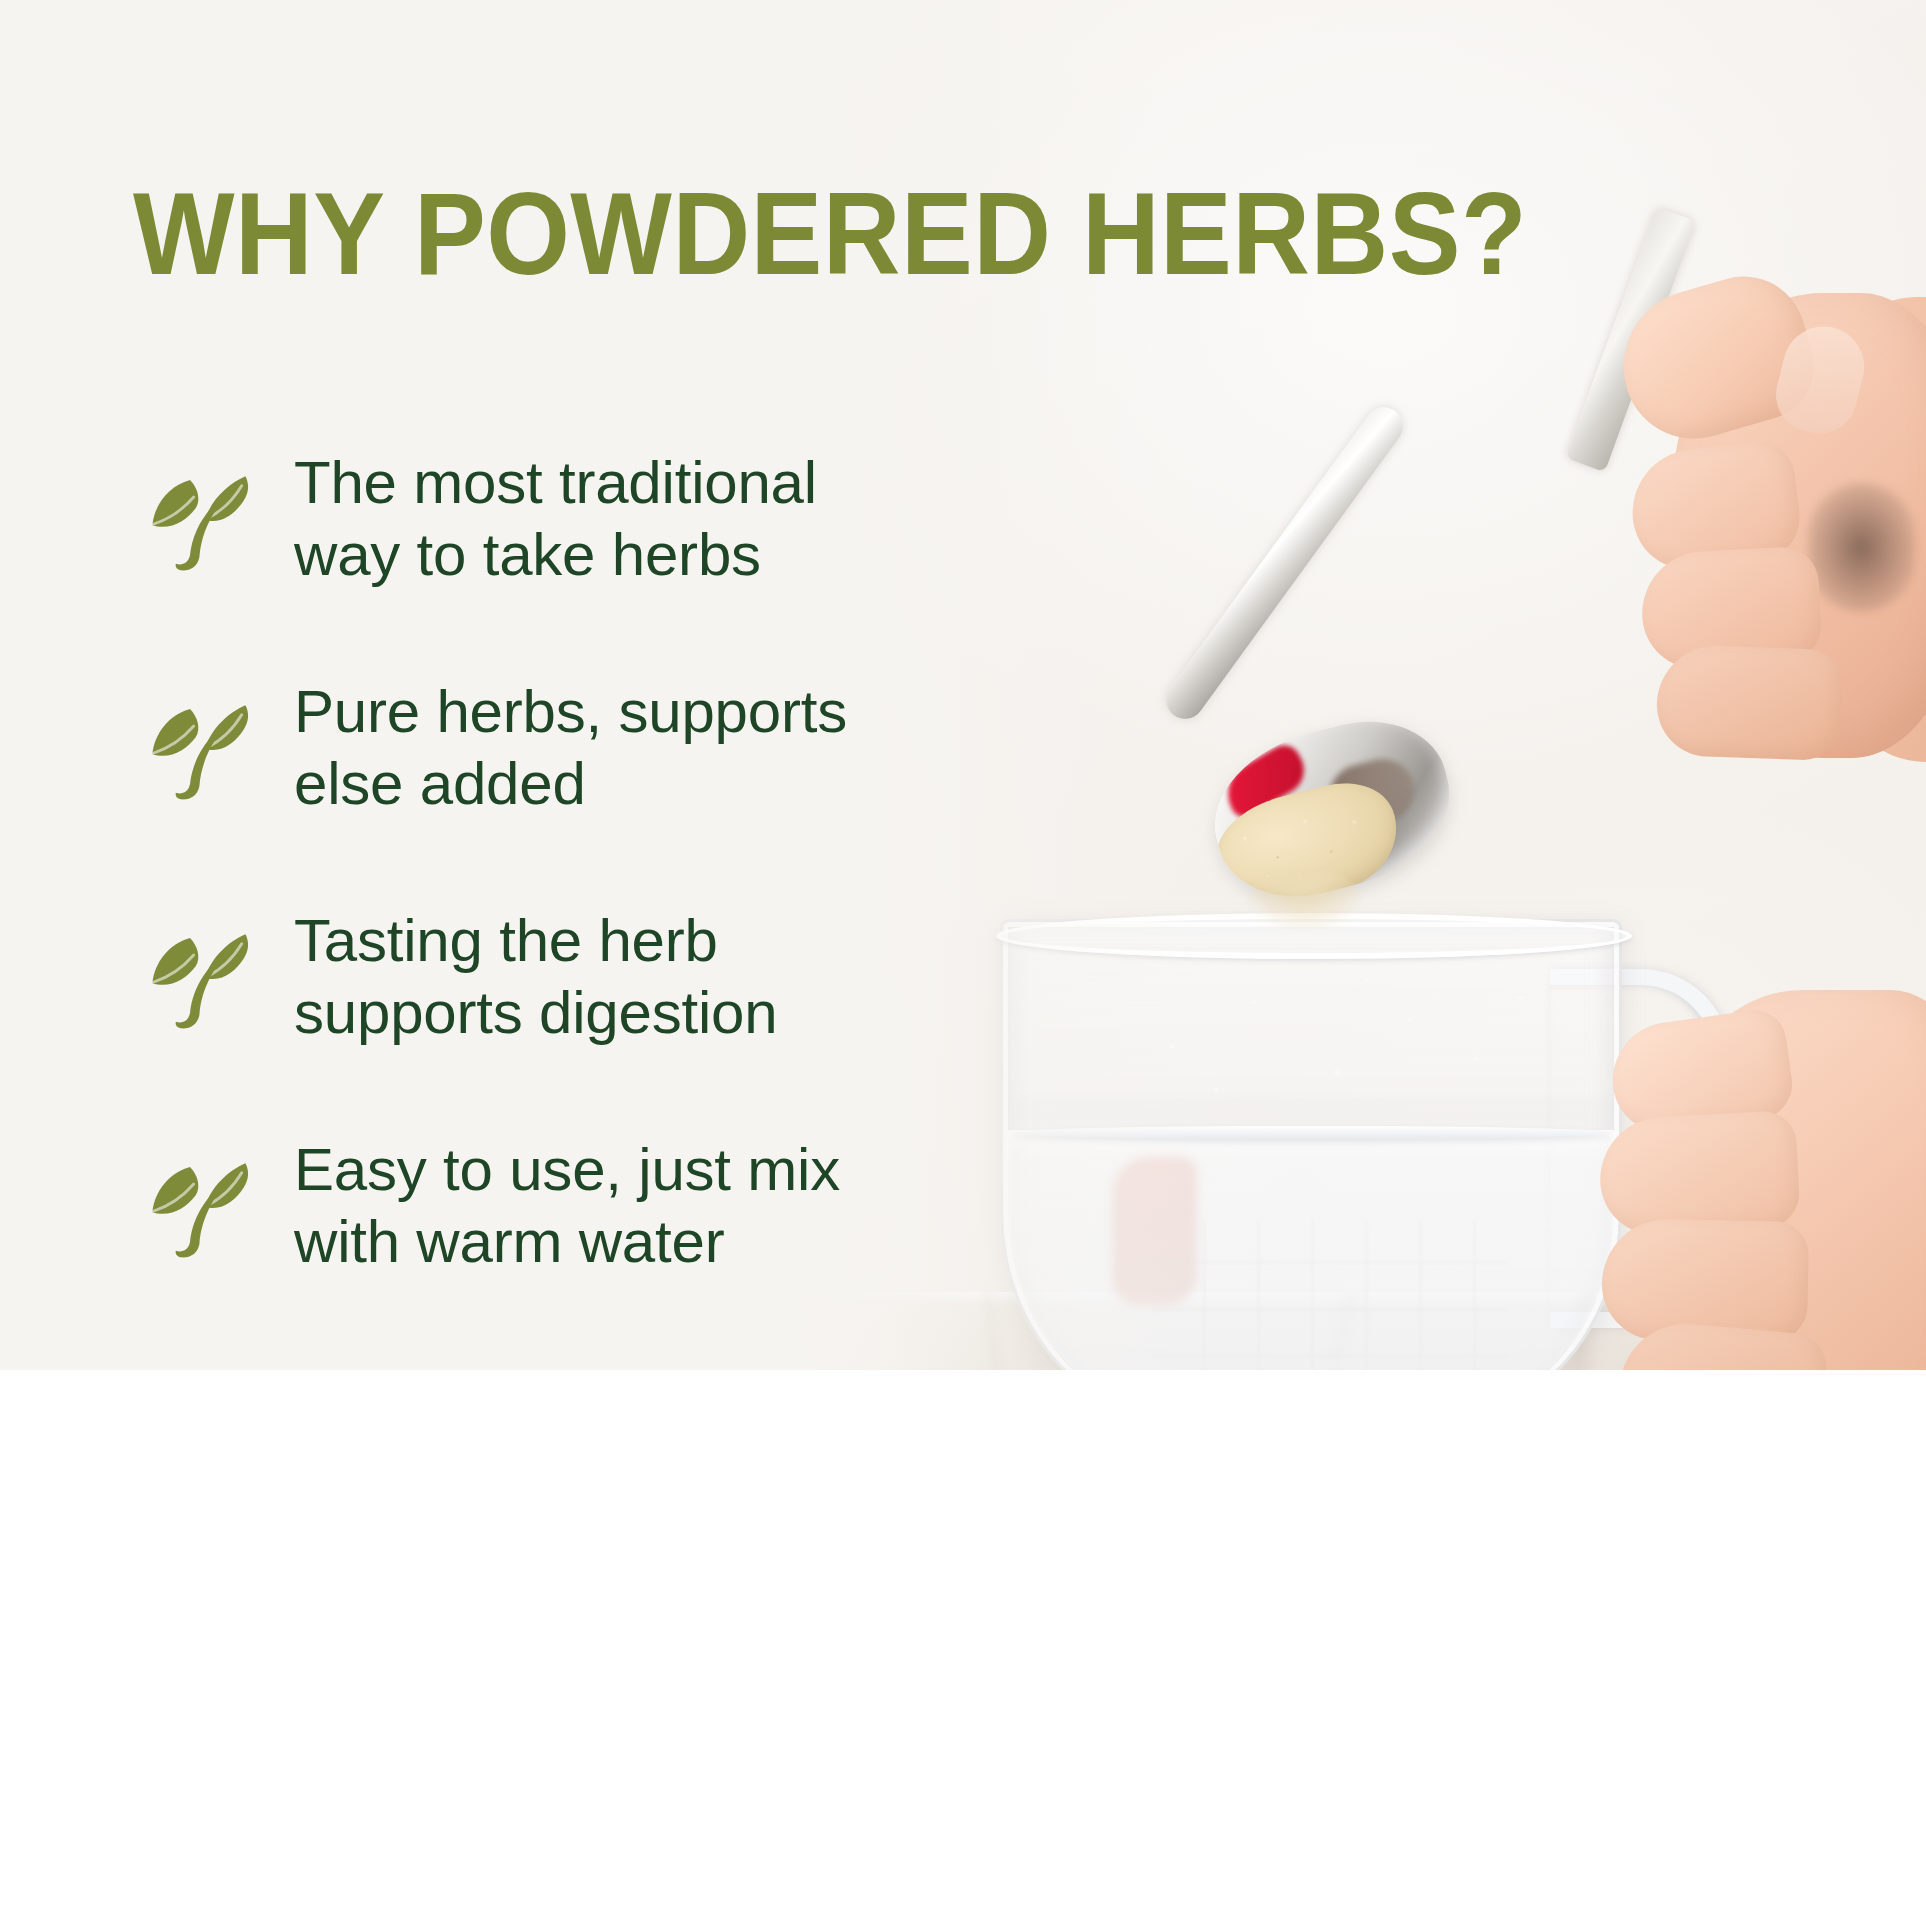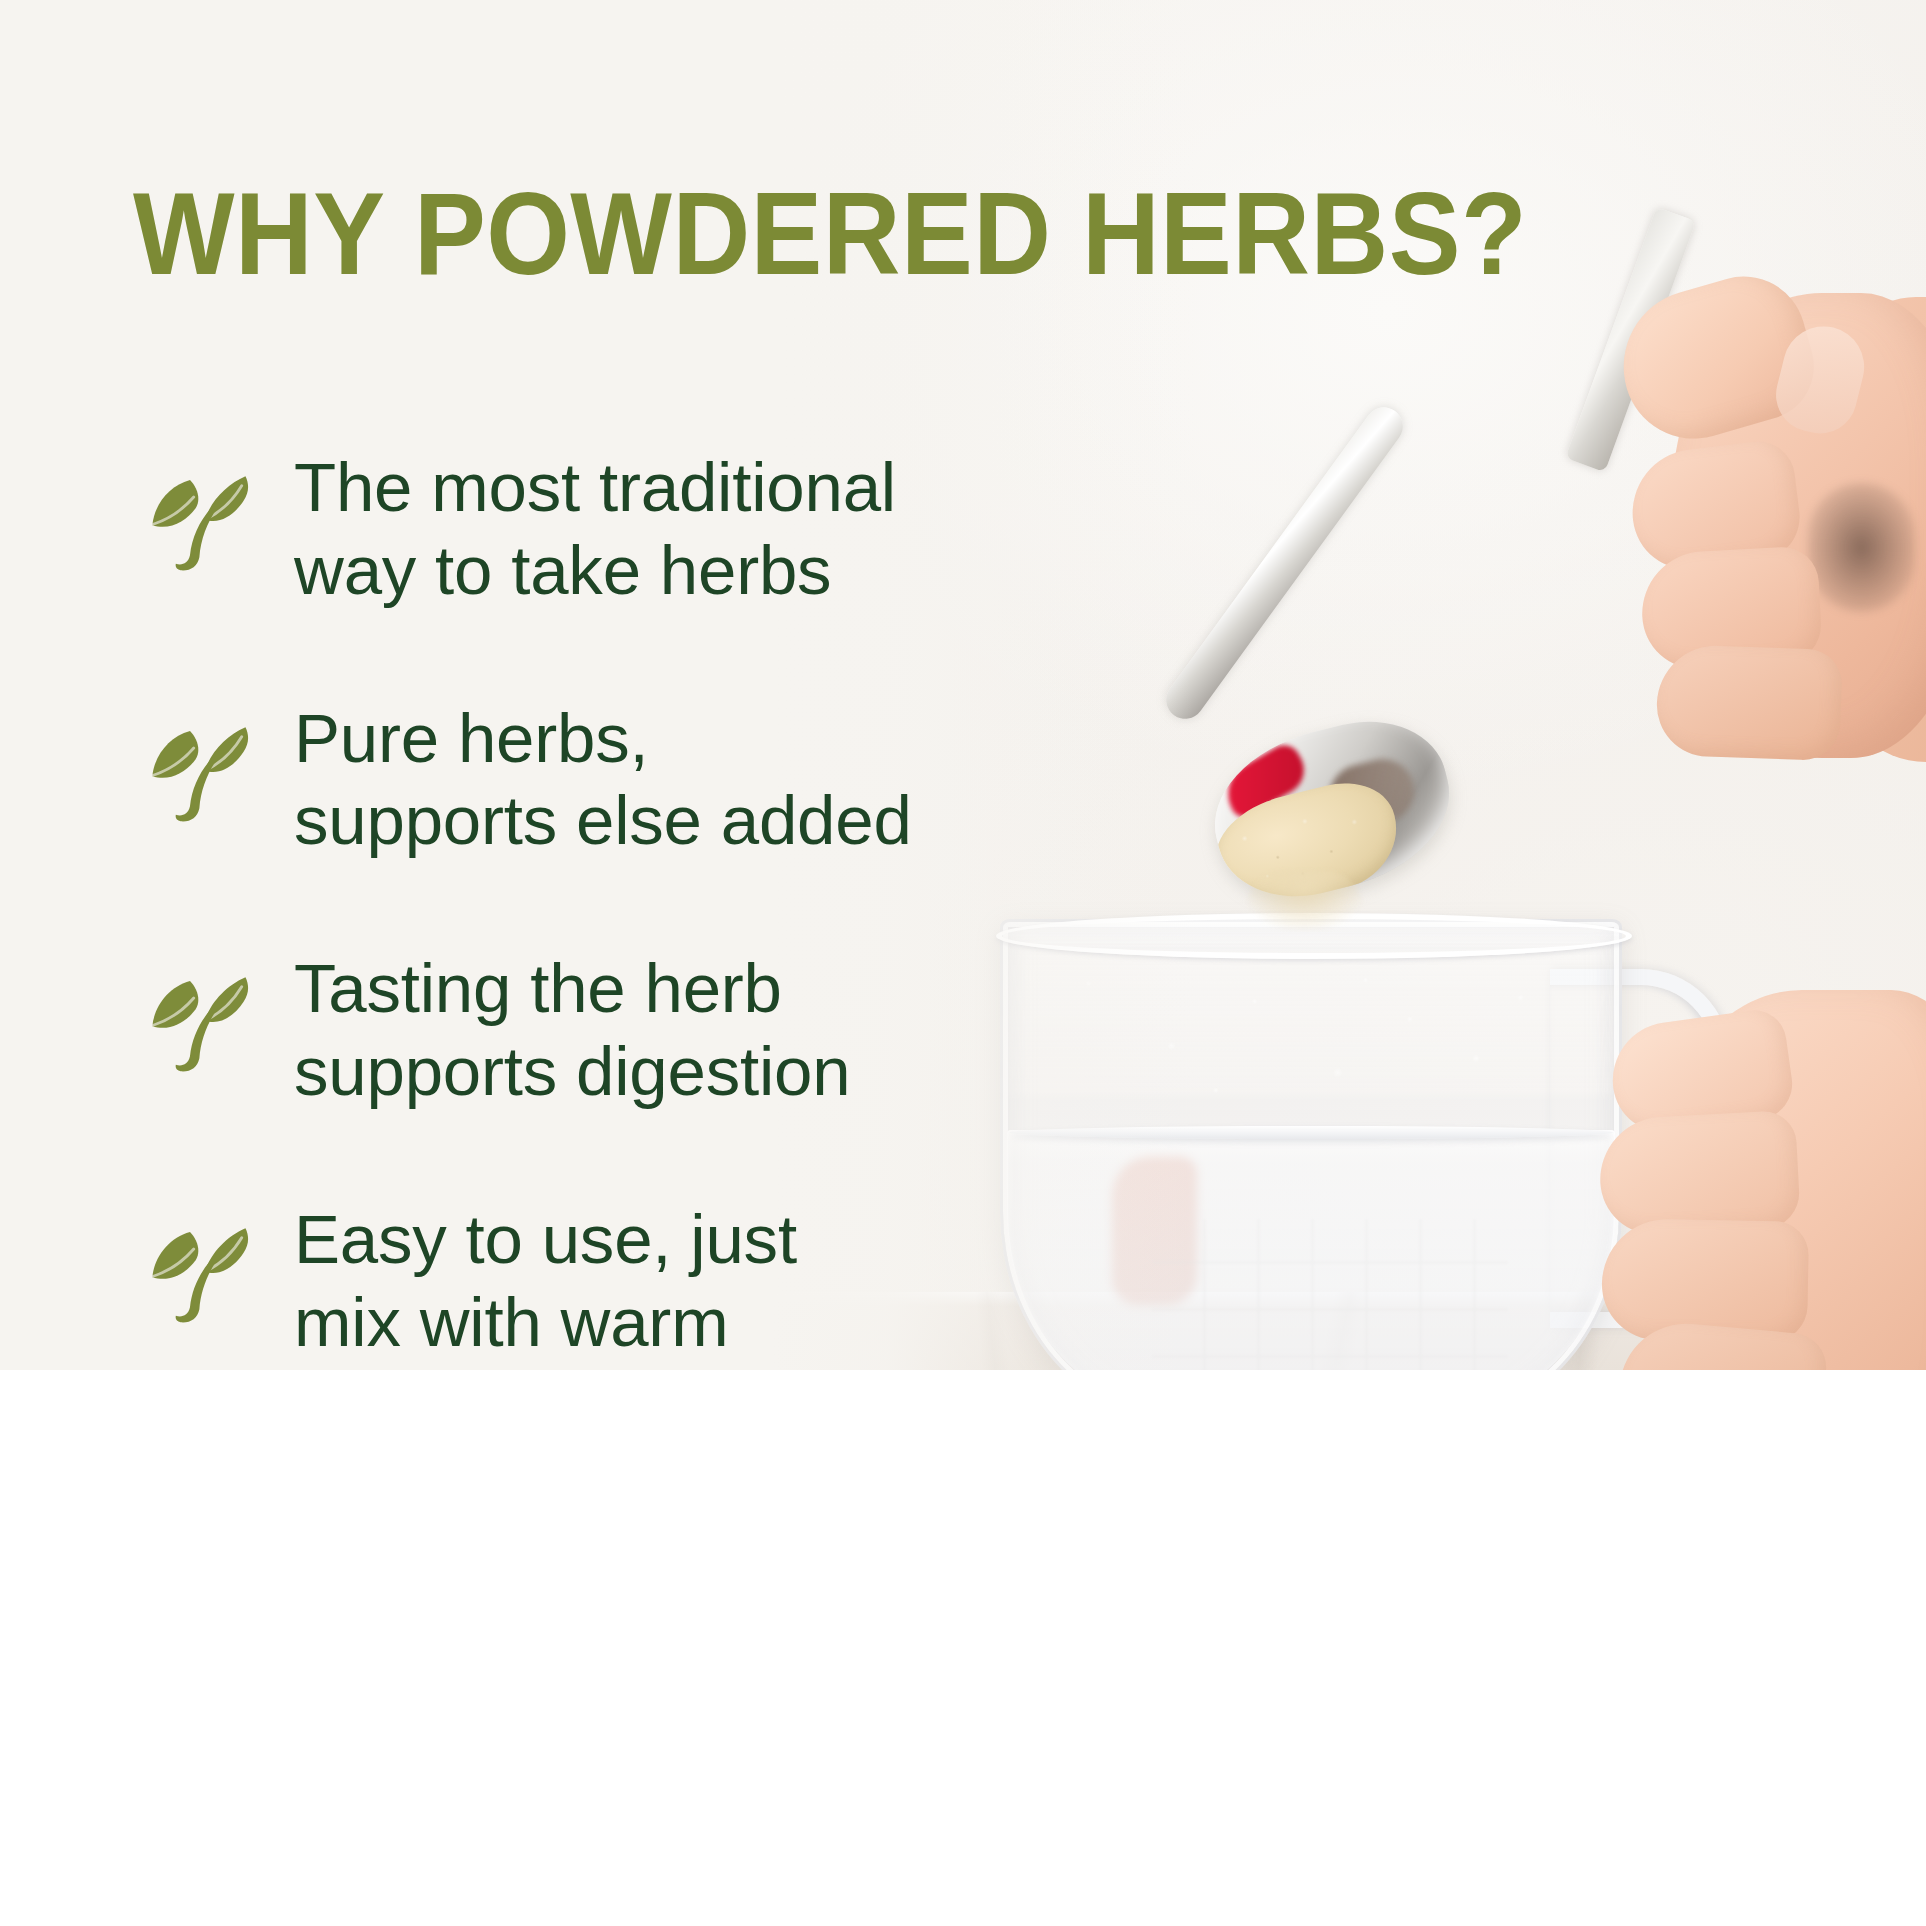--- a/index.html
+++ b/index.html
@@ -441,21 +441,21 @@
   .leaf-icon {
     flex: 0 0 auto;
     width: 117px;
     height: 111px;
     margin-top: 18px;
   }
   .leaf-icon svg { display: block; width: 100%; height: 100%; }
 
   .bullet-text {
     font-family: "Liberation Sans Narrow", "Liberation Sans", sans-serif;
-    font-size: 69px;
+    font-size: 60px;
     line-height: 1.20;
     font-weight: 400;
     color: #1E4526;
     letter-spacing: -0.2px;
     max-width: 634px;
   }
 
   
   .bottom-bar {
     position: absolute;
@@ -577,21 +577,21 @@
     <div class="bullet">
       <span class="leaf-icon">
         <svg viewBox="0 0 120 118" xmlns="http://www.w3.org/2000/svg" aria-hidden="true">
           <path d="M52 16 C30 22 14 42 12 64 C30 70 48 60 58 46 C64 37 60 24 52 16 Z" fill="#7E8C3A"></path>
           <path d="M13 63 C28 58 44 48 56 34" fill="none" stroke="#F6F4F0" stroke-width="3" stroke-linecap="round" opacity="0.6"></path>
           <path d="M111 12 C92 20 74 38 68 58 C84 64 100 52 109 38 C115 29 115 20 111 12 Z" fill="#7E8C3A"></path>
           <path d="M70 57 C84 50 98 37 107 22" fill="none" stroke="#F6F4F0" stroke-width="3" stroke-linecap="round" opacity="0.6"></path>
           <path d="M100 24 C78 44 64 70 62 98 C60 108 52 113 42 112 C38 111 36 108 37 105 C43 107 50 105 52 96 C55 67 72 42 100 24 Z" fill="#7E8C3A"></path>
         </svg>
       </span>
-      <span class="bullet-text">Easy to use, just mix with warm added</span>
+      <span class="bullet-text">Easy to use, just mix with warm water</span>
     </div>
 
   </div>
 
   <div class="bottom-bar">
     <div class="bottom-bar-edge"></div>
     <span></span>
   </div>
 
 </div>

